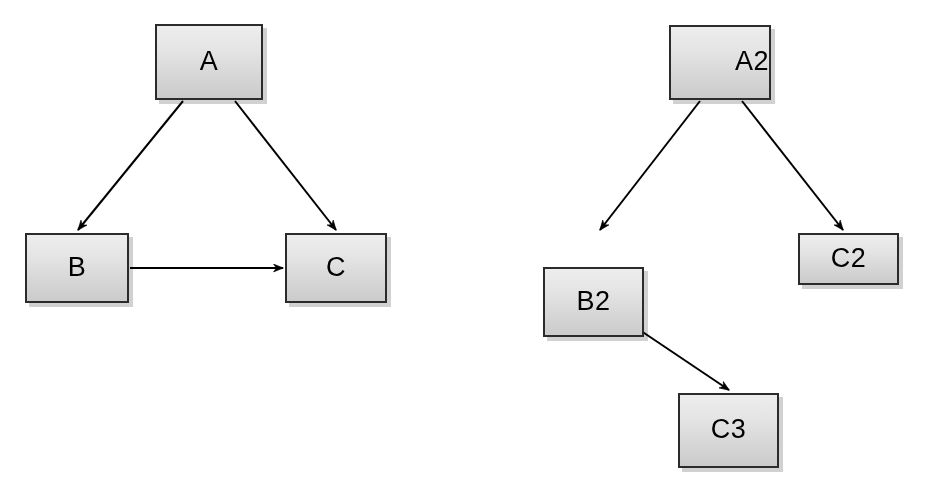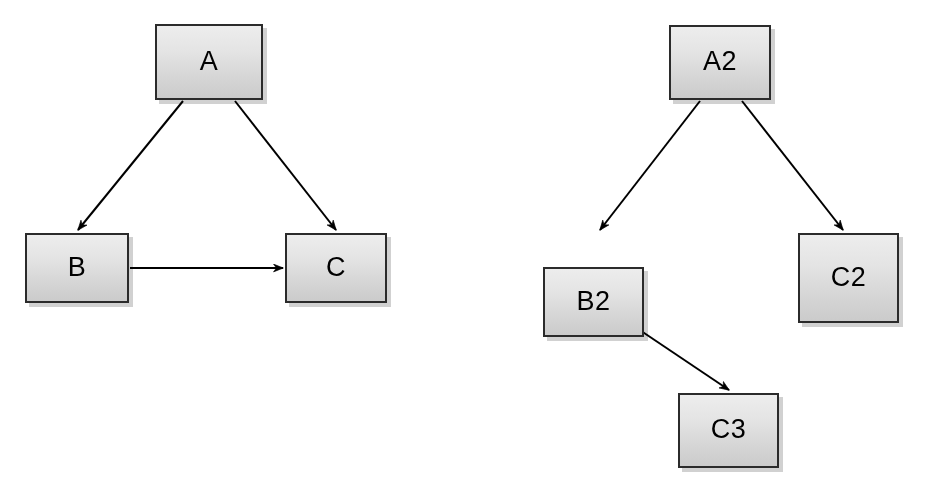--- a/index.html
+++ b/index.html
@@ -76,27 +76,27 @@
         <span class="node-label">A</span>
       </div>
       <div class="node" style="left: 25px; top: 233px; width: 104px; height: 70px;">
         <span class="node-label">B</span>
       </div>
       <div class="node" style="left: 285px; top: 233px; width: 102px; height: 70px;">
         <span class="node-label">C</span>
       </div>
     </div>
   <div id="nodes-right">
-      <div class="node" style="left: 669px; top: 25px; width: 102px; height: 75px;">
+      <div class="node" style="left: 669px; top: 25px; width: 102px; height: 75px; justify-content: flex-end;">
         <span class="node-label">A2</span>
       </div>
       <div class="node" style="left: 543px; top: 233px; width: 101px; height: 70px; margin-top: 34px;">
         <span class="node-label">B2</span>
       </div>
-      <div class="node" style="left: 798px; top: 233px; width: 101px; height: 90px;">
+      <div class="node" style="left: 798px; top: 233px; width: 101px; height: 52px;">
         <span class="node-label">C2</span>
       </div>
       <div class="node" style="left: 678px; top: 393px; width: 101px; height: 75px;">
         <span class="node-label">C3</span>
       </div>
     </div>
 
 </div>
 
 </body></html>

